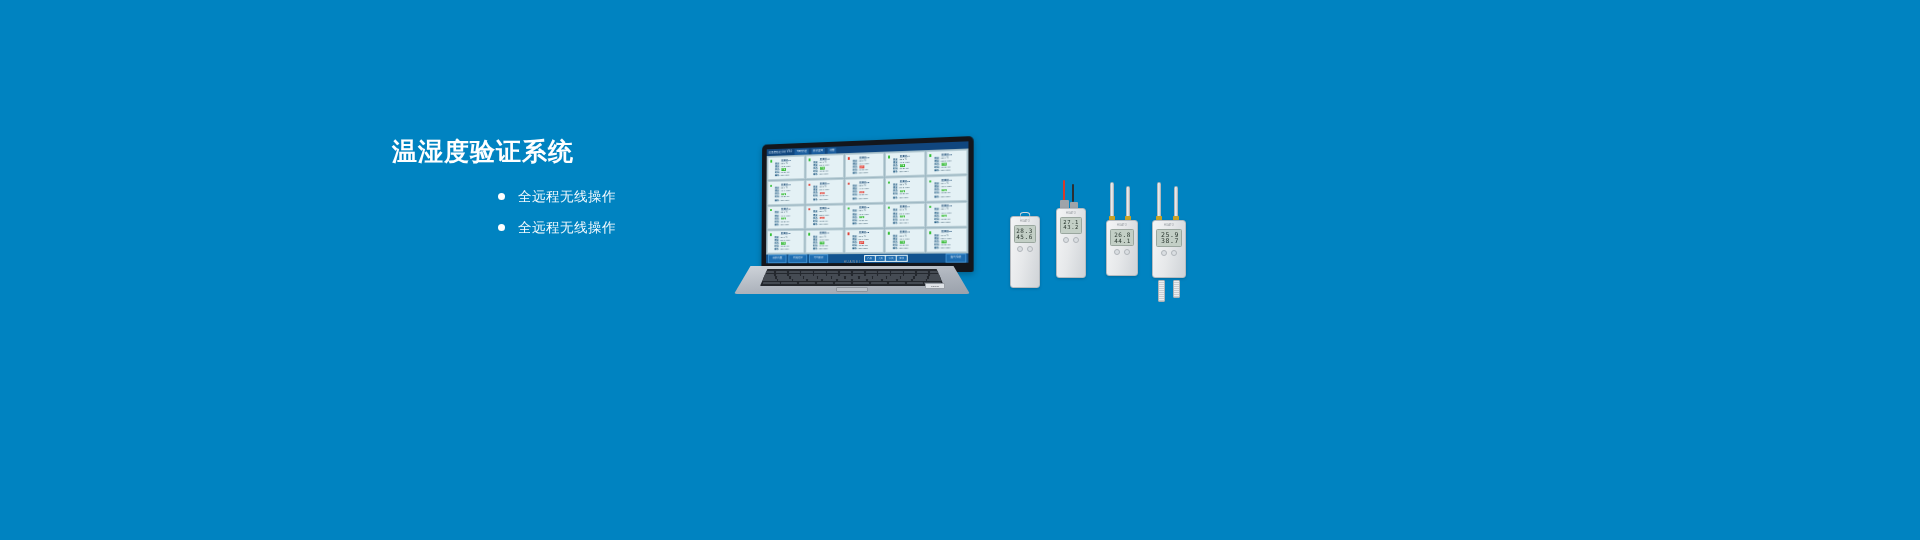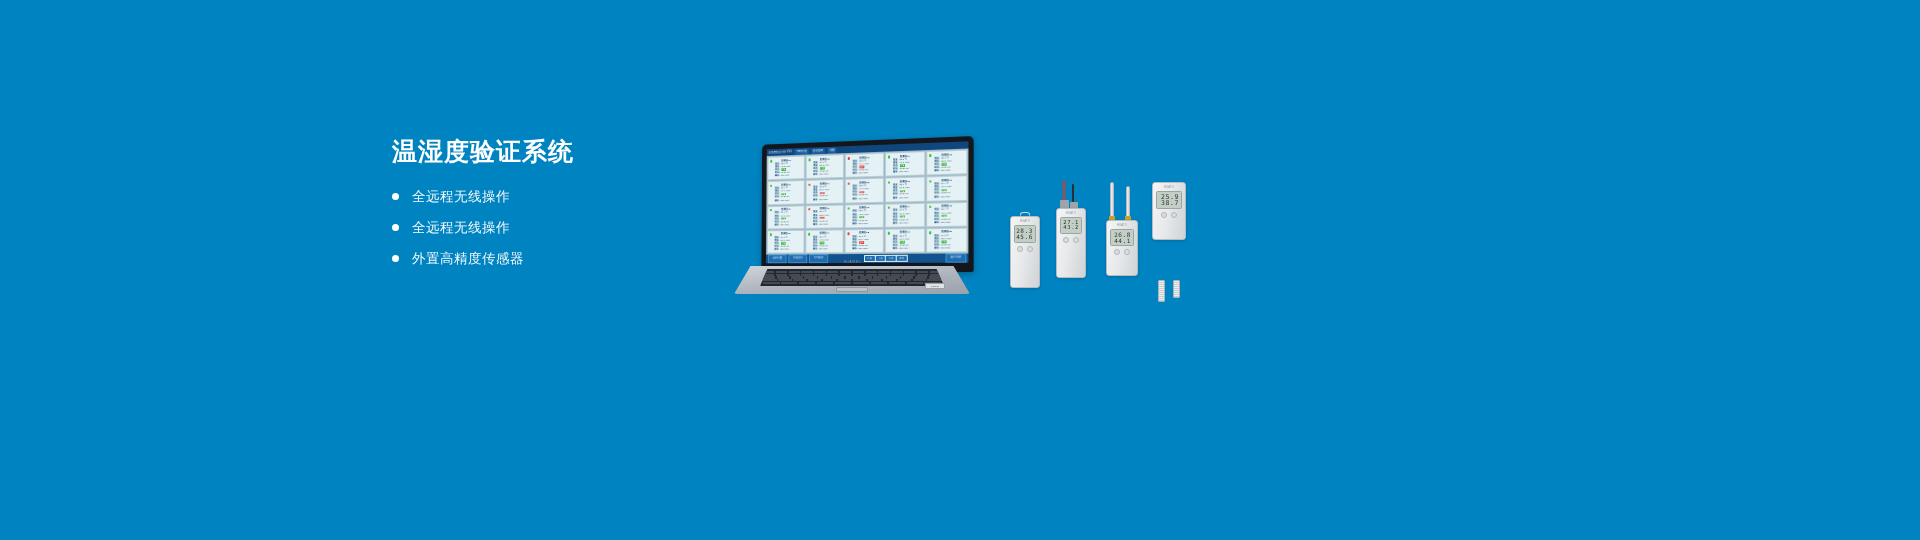--- a/index.html
+++ b/index.html
@@ -35,20 +35,21 @@
     color: #eaf6fd;
     letter-spacing: .5px;
     white-space: nowrap;
   }
   .bullets { margin-top: 22px; }
   .bullet {
     display: flex;
     align-items: center;
     margin-bottom: 13px;
     white-space: nowrap;
+    justify-content: center;
   }
   .bullet-dot {
     width: 7px; height: 7px;
     border-radius: 50%;
     background: #ffffff;
     margin-right: 13px;
     flex: 0 0 auto;
   }
   .bullet-label {
     font-size: 13.5px;
@@ -354,24 +355,20 @@
   <div class="text-block">
     <div class="headline">温湿度验证系统</div>
     <div class="bullets">
       <div class="bullet">
         <span class="bullet-dot"></span>
         <span class="bullet-label">全远程无线操作</span>
       </div>
       <div class="bullet">
         <span class="bullet-dot"></span>
         <span class="bullet-label">全远程无线操作</span>
-      </div>
-      <div class="bullet">
-        <span class="bullet-dot"></span>
-        <span class="bullet-label">外置高精度传感器</span>
       </div>
     </div>
   </div>
 
   <div class="laptop">
 
     <div class="lid">
       <div class="screen">
 
         <div class="app-titlebar">
@@ -1017,21 +1014,21 @@
           <div class="dev-btn"></div>
         </div>
       </div>
     </div>
 
     <div class="device" style="left:152px; top:4px;">
       <div class="probe-stem" style="left:5px; top:0; width:4px; height:36px;"></div>
       <div class="probe-stem" style="left:22px; top:4px; width:4px; height:32px;"></div>
       <div class="probe-gold" style="left:4px; top:34px; width:6px; height:4px;"></div>
       <div class="probe-gold" style="left:21px; top:34px; width:6px; height:4px;"></div>
-      <div class="dev-body" style="width:34px; height:58px; ">
+      <div class="dev-body" style="width:34px; height:58px; margin-top:38px;">
         <div class="dev-brand">HUATO</div>
         <div class="lcd" style="width:26px; height:18px;">
           <div class="lcd-line" style="font-size:6.5px;">25.9</div>
           <div class="lcd-line" style="font-size:6.5px;">38.7</div>
         </div>
         <div class="dev-btnrow">
           <div class="dev-btn"></div>
           <div class="dev-btn"></div>
         </div>
       </div>

